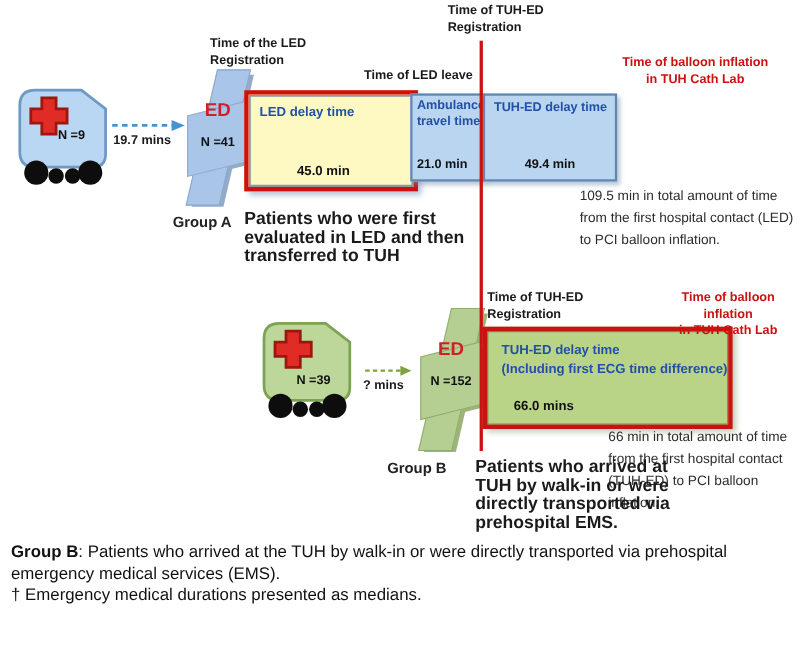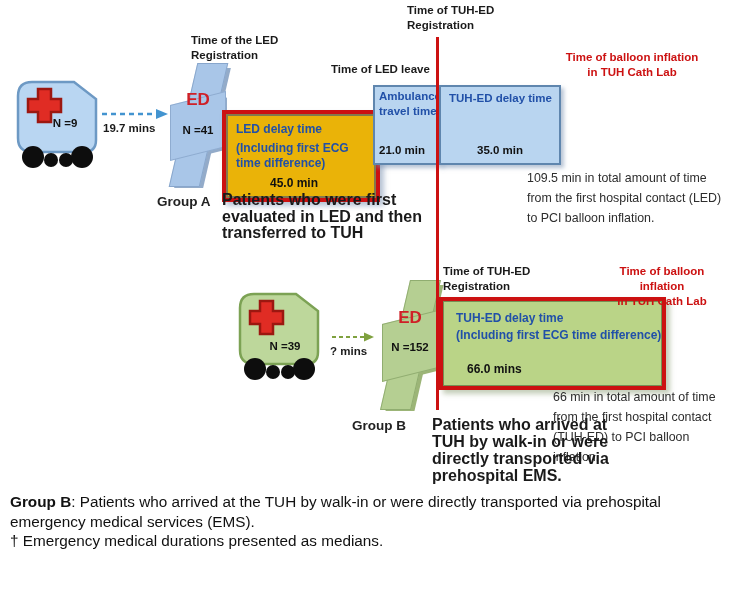--- a/index.html
+++ b/index.html
@@ -18,21 +18,21 @@
   .note { font-size: 12.4px; line-height: 20px; color: #2d2d2d; }
   .group-label { font-size: 13.5px; font-weight: bold; color: #222; }
   .group-desc { font-size: 16px; font-weight: bold; color: #1a1a1a; line-height: 16.5px; }
 
   
   .tbox { background: #b9d5f0; border: 2px solid #5f86ae; box-shadow: 3px 3px 4px rgba(125,148,178,.55); }
   .tbox .t1 { position:absolute; color:#2150a8; font-weight:bold; font-size:11.5px; line-height:15px; }
   .tbox .val { position:absolute; color:#111; font-weight:bold; font-size:11.5px;margin-top:32px; }
   .redbox { border: 4px solid #cc1111; box-shadow: inset 0 0 0 2px rgba(45,75,135,.55), 4px 4px 5px rgba(125,148,178,.55); }
   .redbox.green { background:#bad487; box-shadow: inset 0 0 0 1px rgba(20,40,10,.4), 4px 4px 5px rgba(150,165,130,.55); }
-  .redbox.blue { background:#eab308;margin-top:28px; }
+  .redbox.blue { background:#fef9c3; }
   .redbox .t1 { position:absolute; color:#2150a8; font-weight:bold; font-size:12px; line-height:16px; }
   .redbox .val { position:absolute; color:#111; font-weight:bold; font-size:12px; }
 
   
   .vline { width:3px; background:#cc1111; z-index:5; }
 
   
   .ed-banner { pointer-events:none; }
   .ed-banner div { position:absolute; }
   .ed-banner .sv { background:#93abc9; }
@@ -77,34 +77,32 @@
     <div class="sv" style="left:19px; top:8px; width:29px; height:120px;"></div>
     <div class="sh" style="left:6px; top:44px; width:52px; height:52px;"></div>
     <div class="v" style="left:14px; top:3px; width:29px; height:122px;"></div>
     <div class="h" style="left:1px; top:38px; width:54px; height:54px;"></div>
   </div>
   <span class="abs ed-txt" style="left:178px; top:90px; width:40px;">ED</span>
   <span class="abs n-txt" style="left:172px; top:124px; width:52px;">N =41</span>
 
   <div class="abs redbox blue" style="left:222px; top:82px; width:150px; height:84px;">
     <span class="t1" style="left:10px; top:7px;">LED delay time</span>
-    <span class="t1 pre" style="left:10px; top:27px; line-height:15px;">(Including first ECG
-time difference)</span>
     <span class="val" style="left:0; right:14px; bottom:8px; text-align:center;">45.0 min</span>
   </div>
 
   <div class="abs tbox" style="left:373px; top:85px; width:64px; height:76px;">
     <span class="t1 pre" style="left:4px; top:2px;">Ambulance
 travel time</span>
     <span class="val" style="left:4px; bottom:7px;">21.0 min</span>
   </div>
 
   <div class="abs tbox" style="left:439px; top:85px; width:118px; height:76px;">
     <span class="t1" style="left:8px; top:4px;">TUH-ED delay time</span>
-    <span class="val" style="left:0; right:0; bottom:7px; text-align:center;">35.0 min</span>
+    <span class="val" style="left:0; right:0; bottom:7px; text-align:center;">49.4 min</span>
   </div>
 
   <div class="abs vline" style="left:436px; top:37px; height:373px;"></div>
 
   <div class="abs lbl pre" style="left:407px; top:3px;">Time of TUH-ED
 Registration</div>
 
   <div class="abs lbl" style="left:331px; top:62px;">Time of LED leave</div>
 
   <div class="abs red-lbl pre" style="left:539px; top:50px; width:186px;">Time of balloon inflation

